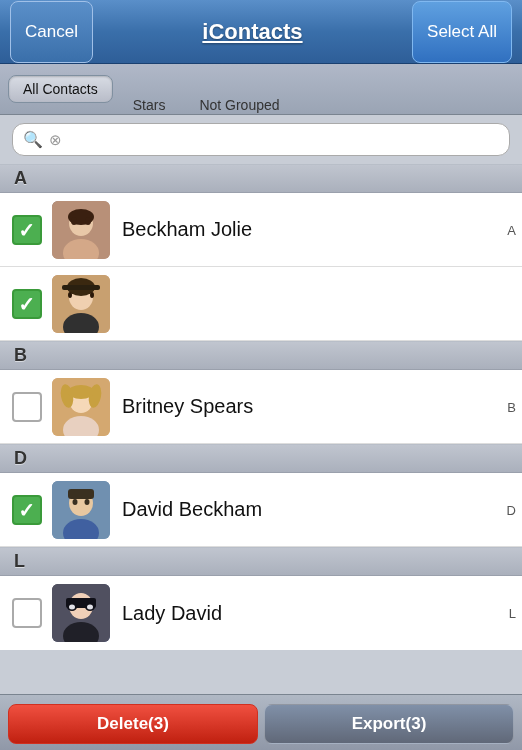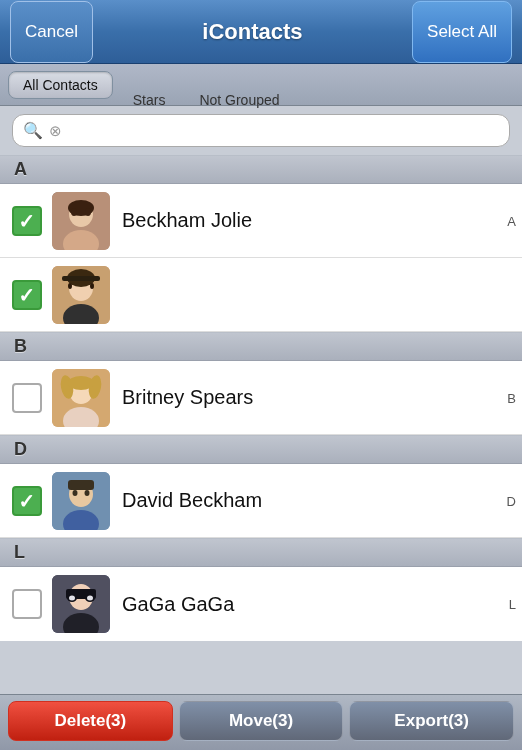--- a/index.html
+++ b/index.html
@@ -34,25 +34,26 @@
     }
     .header-btn.select-all {
       background: linear-gradient(to bottom, #5fa0e0 0%, #3070c0 100%);
       border: 1.5px solid #80b8f0;
     }
     .header-title {
       color: white;
       font-size: 22px;
       font-weight: bold;
       text-shadow: 0 1px 2px rgba(0,0,0,0.4);
+      text-decoration: underline;
     }
 
     
     .tabs {
-      height: 42px;
+      height: 51px;
       background: linear-gradient(to bottom, #b0b8c8 0%, #9aa4b4 100%);
       display: flex;
       align-items: center;
       padding: 0 8px;
       gap: 6px;
       border-bottom: 1px solid #7a8490;
     }
     .tab {
       padding: 5px 14px;
       border-radius: 8px;
@@ -182,21 +183,21 @@
 
     
     .bottom-toolbar {
       position: absolute;
       bottom: 0;
       left: 0;
       width: 100%;
       height: 56px;
       background: linear-gradient(to bottom, #b0b8c4 0%, #9098a8 100%);
       display: flex;
-      align-items: flex-start;
+      align-items: flex-end;
       justify-content: space-around;
       padding: 6px 8px;
       border-top: 1px solid #7a8490;
       gap: 6px;
     }
     .toolbar-btn {
       flex: 1;
       height: 40px;
       border-radius: 8px;
       border: 1.5px solid rgba(255,255,255,0.3);
@@ -351,23 +352,22 @@
         <rect width="58" height="58" fill="#505060"></rect>
         <ellipse cx="29" cy="22" rx="12" ry="13" fill="#f0d0b8"></ellipse>
         <ellipse cx="29" cy="52" rx="18" ry="14" fill="#202028"></ellipse>
         <rect x="14" y="14" width="30" height="10" fill="#101018" rx="2"></rect>
         <ellipse cx="20" cy="23" rx="5" ry="4" fill="#101018"></ellipse>
         <ellipse cx="38" cy="23" rx="5" ry="4" fill="#101018"></ellipse>
         <ellipse cx="20" cy="23" rx="3" ry="2.5" fill="#f8f8ff" opacity="0.9"></ellipse>
         <ellipse cx="38" cy="23" rx="3" ry="2.5" fill="#f8f8ff" opacity="0.9"></ellipse>
       </svg>
     </div>
-    <span class="contact-name">GaGa GaGa</span>
+    <span class="contact-name">Lady David</span>
     <span class="index-letter">L</span>
   </div>
 
 </div>
 
 <div class="bottom-toolbar">
   <button class="toolbar-btn delete">Delete(3)</button>
-  <button class="toolbar-btn move">Move(3)</button>
   <button class="toolbar-btn export">Export(3)</button>
 </div>
 
 </body></html>

